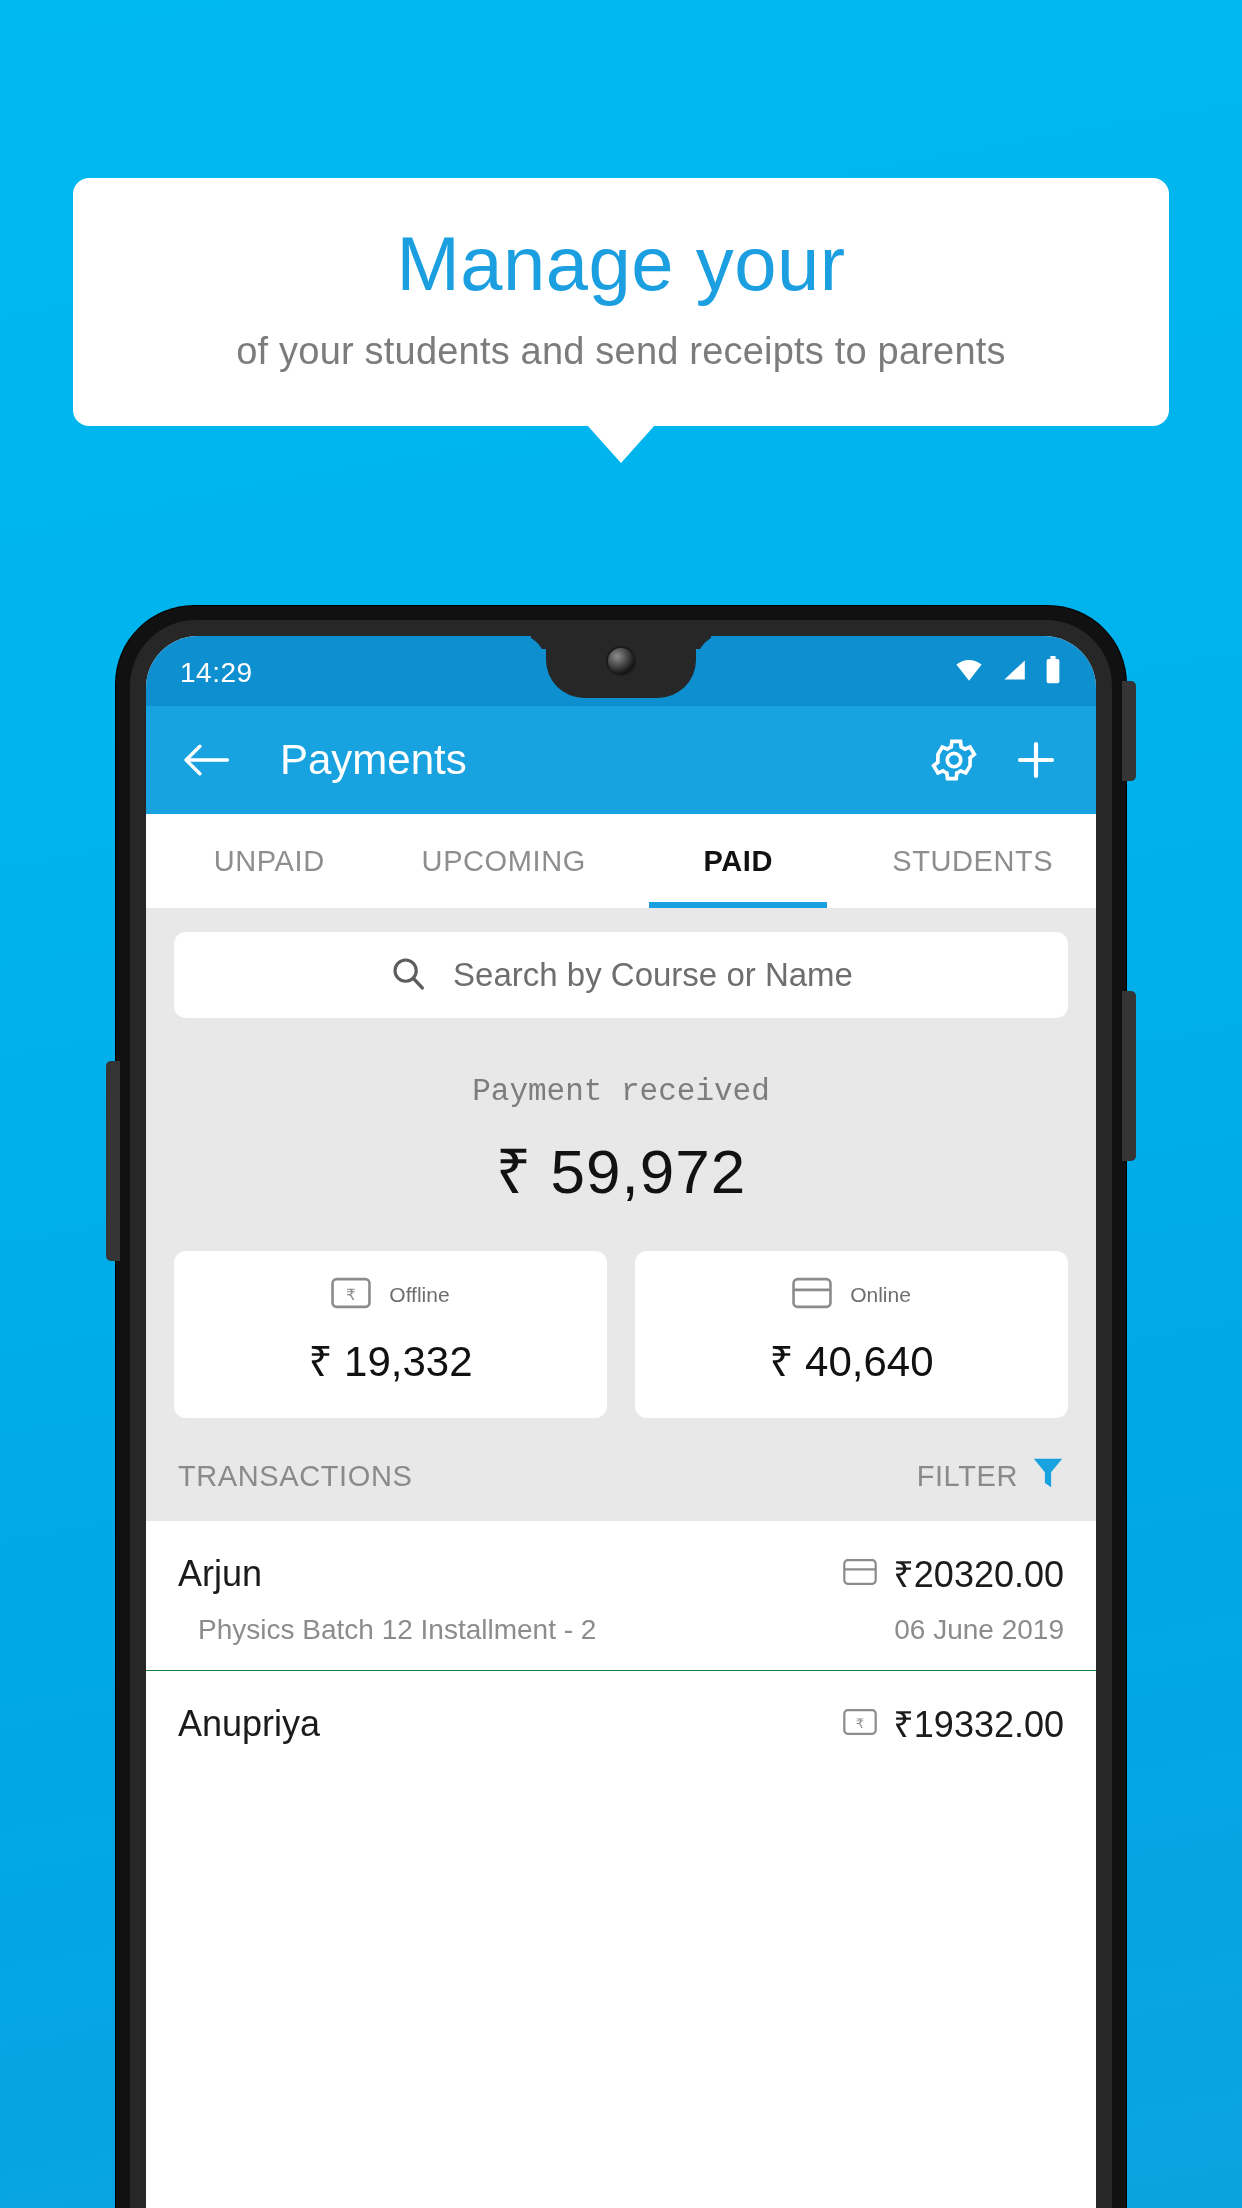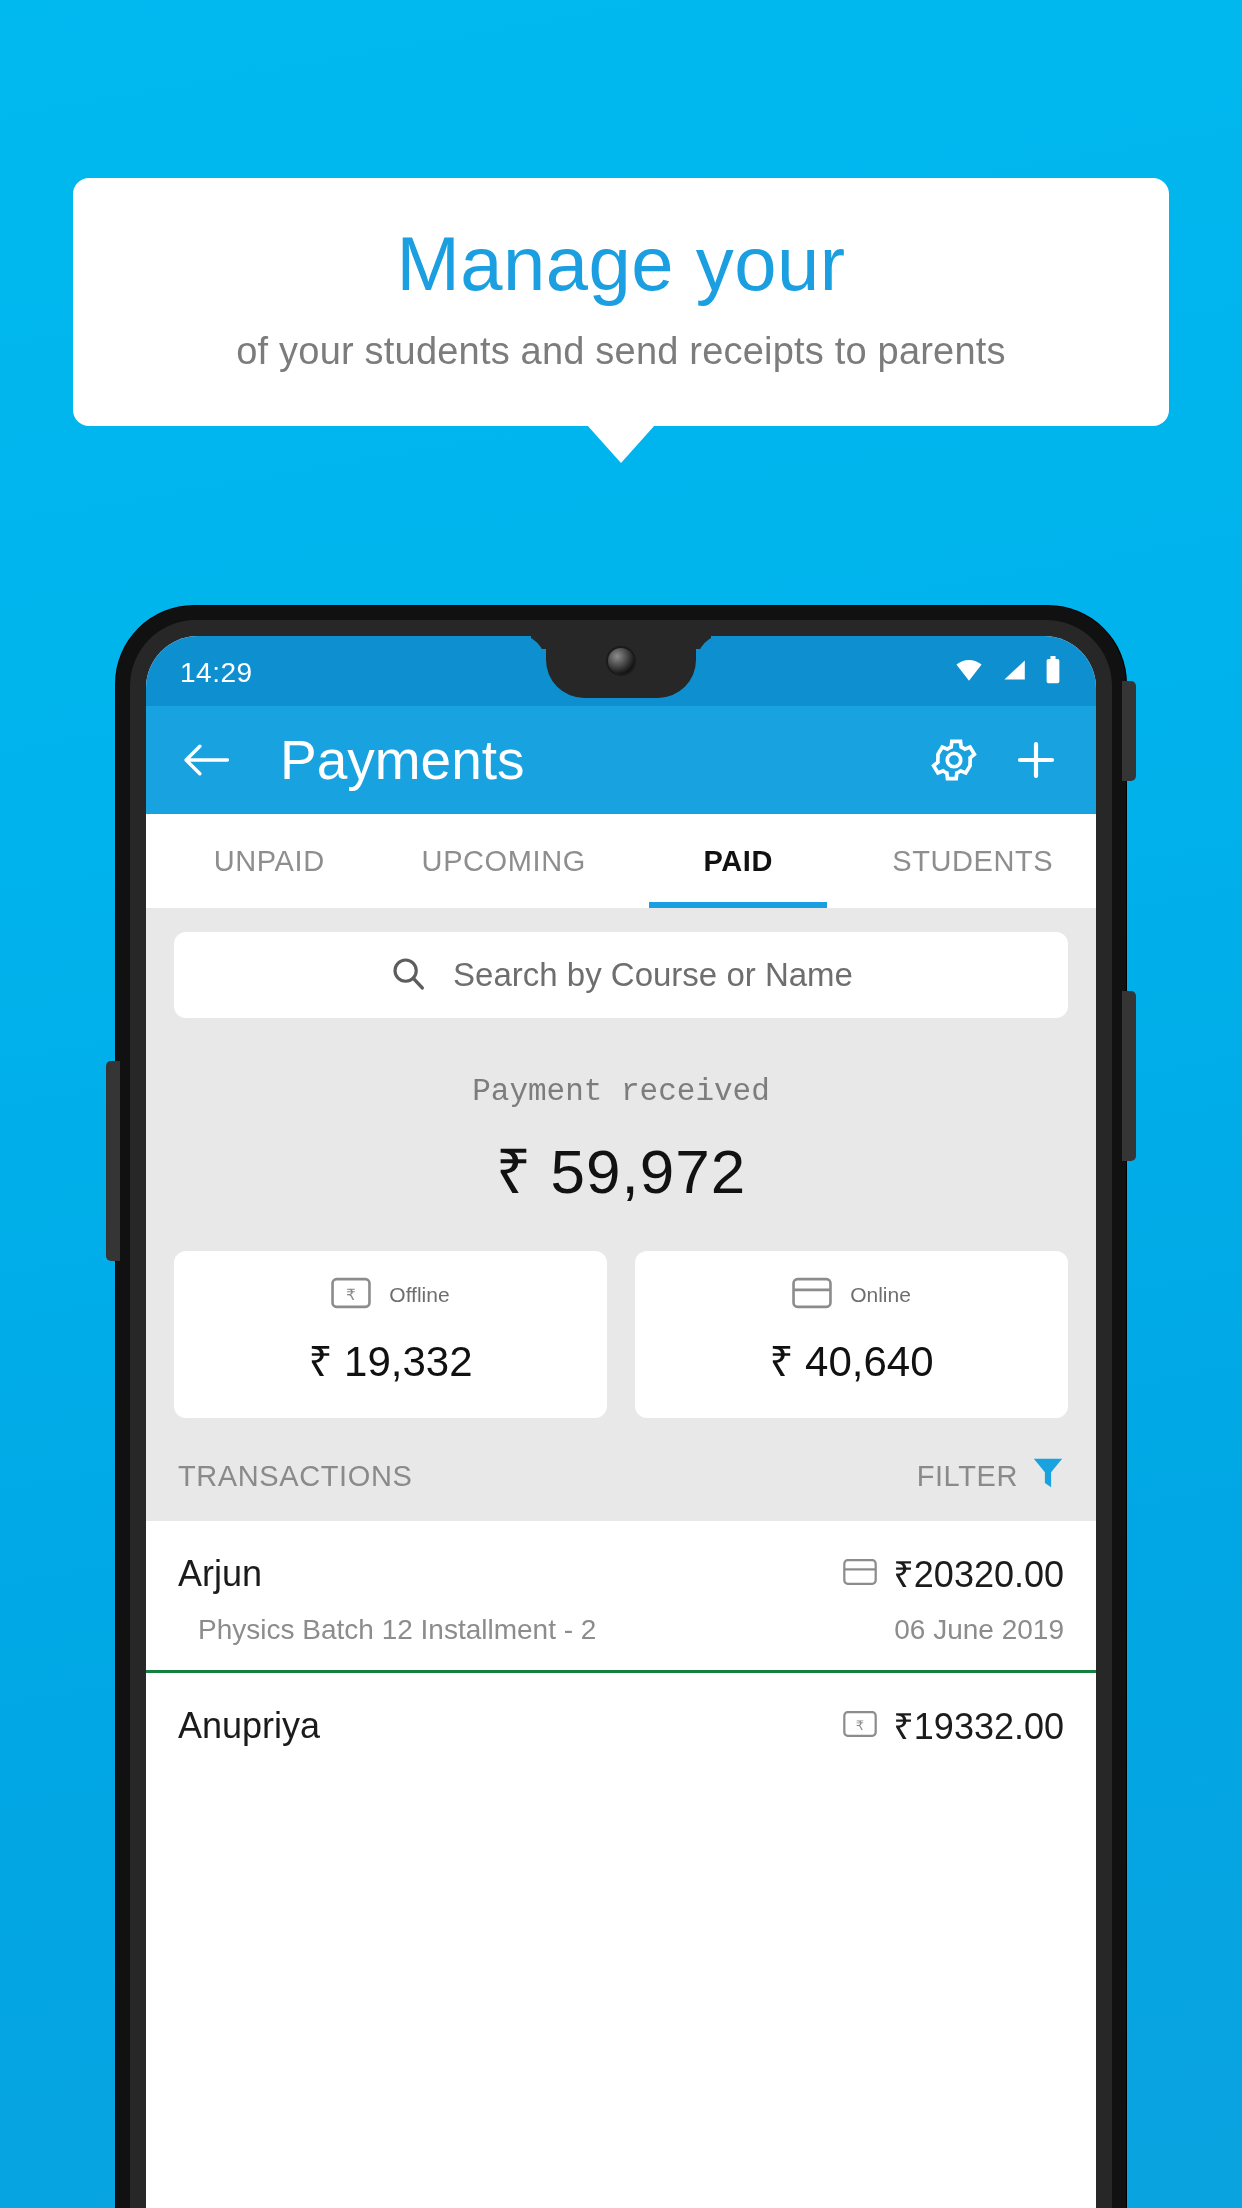--- a/index.html
+++ b/index.html
@@ -76,21 +76,21 @@
     width:26px;height:26px;border-radius:50%;
     background:radial-gradient(circle at 35% 32%,#8d8d8d 0%,#4a4a4a 40%,#121212 75%);
     box-shadow:0 0 0 2px #1b1b1b;
   }
 
   
   #app-bar{
     height:108px; background:#18a3e0; color:#fff;
     display:flex; align-items:center; padding:0 34px; gap:30px;
   }
-  #app-title{ font-size:55px; font-weight:400; flex:1; margin-left:18px; }
+  #app-title{ font-size:42px; font-weight:400; flex:1; margin-left:18px; }
   .appbar-icon{ width:52px;height:52px; display:flex;align-items:center;justify-content:center; }
 
   
   #tab-bar{
     height:94px; background:#fff; display:flex; align-items:stretch;
     padding:0 6px;
   }
   .tab{
     flex:1; display:flex; align-items:center; justify-content:center;
     font-size:29px; color:#8e8e8e; letter-spacing:.6px; position:relative;
@@ -123,21 +123,21 @@
   .method-amount{ font-size:42px; color:#111; margin-top:18px; }
 
   #list-head{
     display:flex; align-items:center; justify-content:space-between;
     padding:38px 32px 24px; font-size:29px; color:#8a8a8a; letter-spacing:.6px;
   }
   #filter-group{ display:flex; align-items:center; gap:14px; }
 
   
   #txn-list{ background:#fff; }
-  .txn-row{ padding:28px 32px 24px; border-top:3px solid #15803d; }
+  .txn-row{ padding:28px 32px 24px; border-top:1px solid #15803d; }
   .txn-row:first-child{ border-top:none; }
   .txn-line{ display:flex; align-items:center; justify-content:space-between; }
   .txn-name{ font-size:36px; color:#1b1b1b; }
   .txn-right{ display:flex; align-items:center; gap:16px; }
   .txn-amount{ font-size:36px; color:#1b1b1b; }
   .txn-sub{ display:flex; align-items:center; justify-content:space-between; margin-top:16px;margin-left:20px; }
   .txn-course,.txn-date{ font-size:28px; color:#8c8c8c; }
 </style>
 </head>
 <body>

